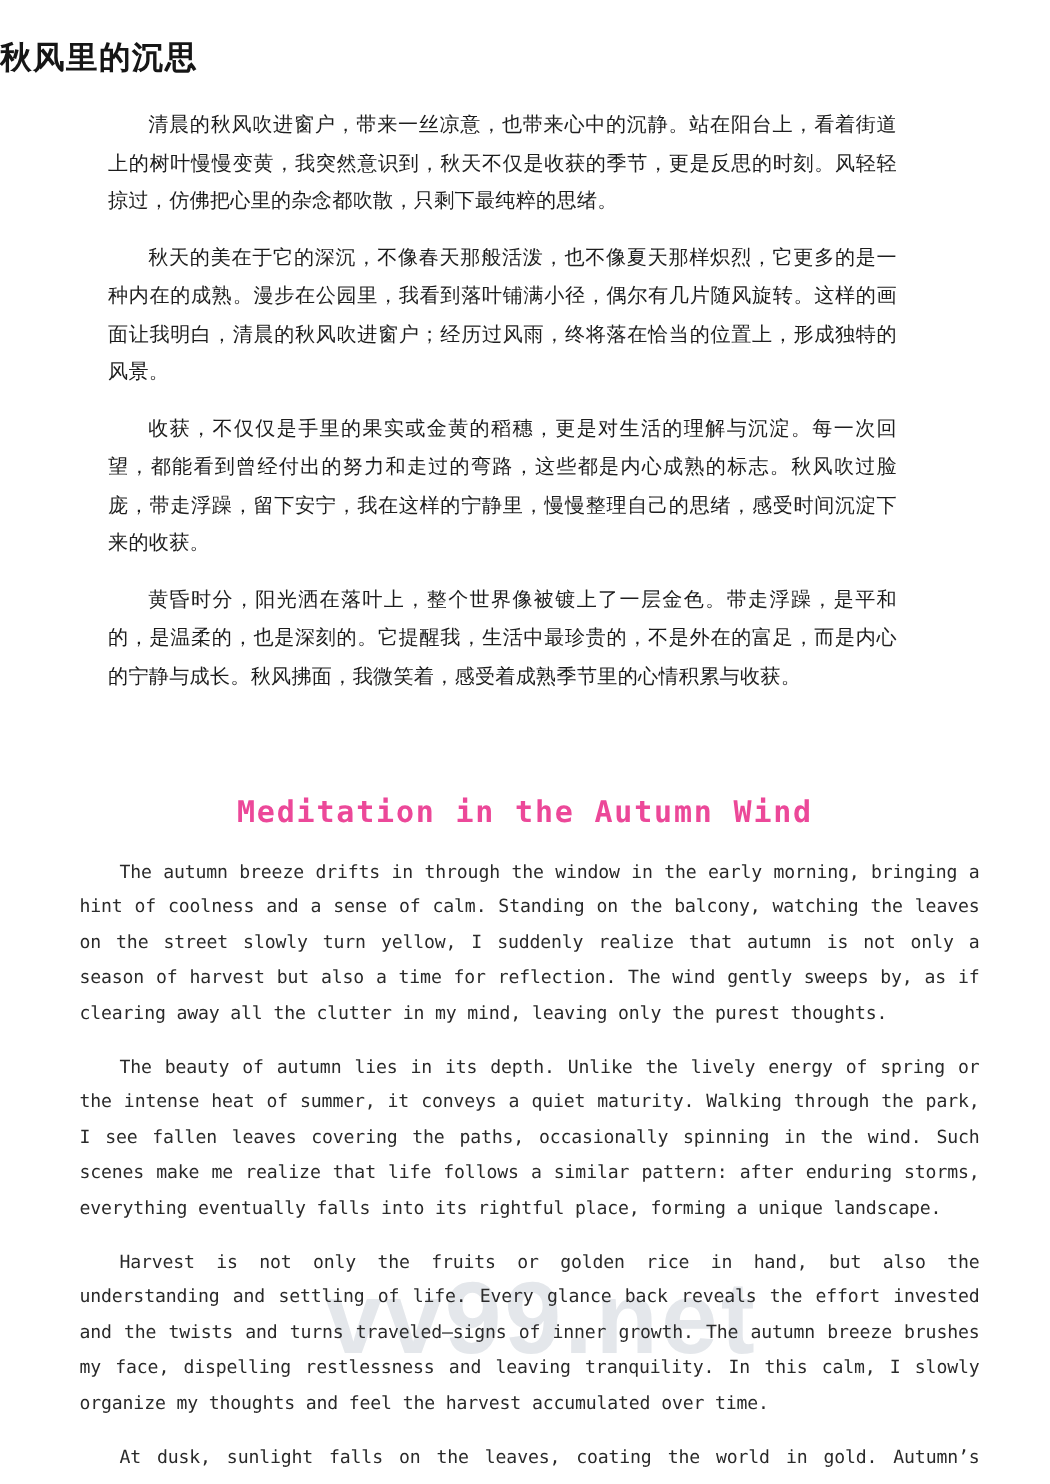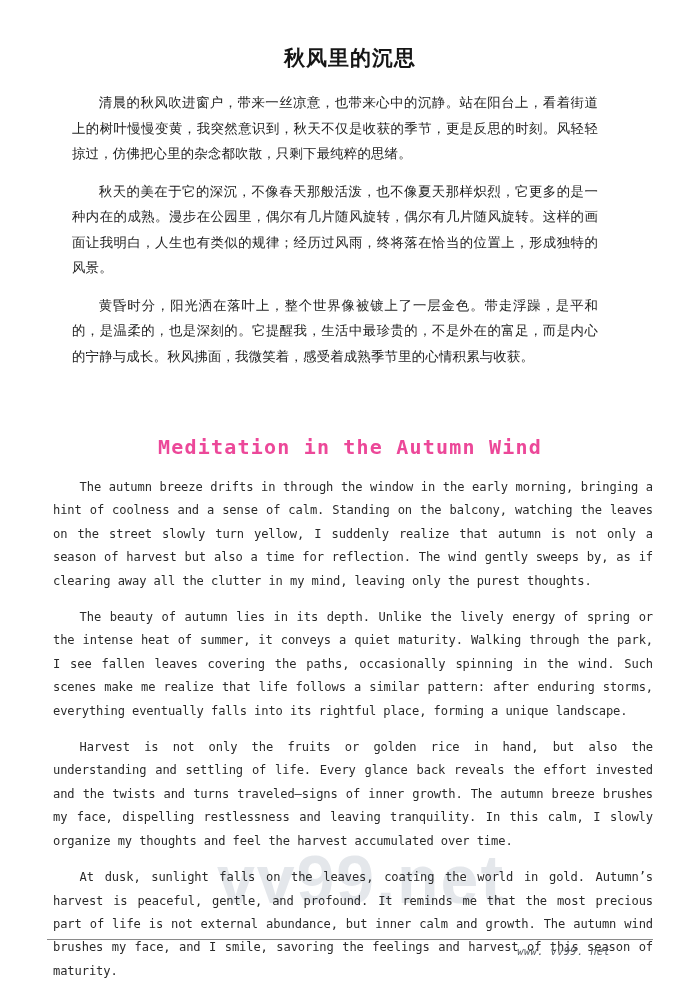--- a/index.html
+++ b/index.html
@@ -44,28 +44,27 @@
     padding-left: 22px;
   }
 
   .content {
     position: relative;
     z-index: 2;
   }
 
   
   .cn-title {
-    text-align: center;
     font-family: "DejaVu Sans", "Liberation Sans", sans-serif;
     font-weight: 700;
     font-size: 21px;
     letter-spacing: 1px;
     color: #161616;
     margin: 0;
-    padding-top: 44px;
+    padding-top: 24px;
   }
 
   .cn-body {
     margin: 10px;
     padding: 0 92px 0 62px;
   }
 
   .cn-p {
     margin: 0 0 12px 0;
     font-family: "Liberation Serif", "DejaVu Serif", serif;
@@ -138,33 +137,30 @@
 <div class="page">
 
   <div class="watermark">vv99.net</div>
 
   <div class="content">
 
     <h1 class="cn-title">秋风里的沉思</h1>
 
     <div class="cn-body">
       <p class="cn-p">清晨的秋风吹进窗户，带来一丝凉意，也带来心中的沉静。站在阳台上，看着街道上的树叶慢慢变黄，我突然意识到，秋天不仅是收获的季节，更是反思的时刻。风轻轻掠过，仿佛把心里的杂念都吹散，只剩下最纯粹的思绪。</p>
-      <p class="cn-p">秋天的美在于它的深沉，不像春天那般活泼，也不像夏天那样炽烈，它更多的是一种内在的成熟。漫步在公园里，偶尔有几片随风旋转，偶尔有几片随风旋转。这样的画面让我明白，人生也有类似的规律；经历过风雨，终将落在恰当的位置上，形成独特的风景。</p>
+      <p class="cn-p">秋天的美在于它的深沉，不像春天那般活泼，也不像夏天那样炽烈，它更多的是一种内在的成熟。漫步在公园里，我看到落叶铺满小径，偶尔有几片随风旋转。这样的画面让我明白，清晨的秋风吹进窗户；经历过风雨，终将落在恰当的位置上，形成独特的风景。</p>
+      <p class="cn-p">收获，不仅仅是手里的果实或金黄的稻穗，更是对生活的理解与沉淀。每一次回望，都能看到曾经付出的努力和走过的弯路，这些都是内心成熟的标志。秋风吹过脸庞，带走浮躁，留下安宁，我在这样的宁静里，慢慢整理自己的思绪，感受时间沉淀下来的收获。</p>
       <p class="cn-p">黄昏时分，阳光洒在落叶上，整个世界像被镀上了一层金色。带走浮躁，是平和的，是温柔的，也是深刻的。它提醒我，生活中最珍贵的，不是外在的富足，而是内心的宁静与成长。秋风拂面，我微笑着，感受着成熟季节里的心情积累与收获。</p>
     </div>
 
     <h2 class="en-title">Meditation in the Autumn Wind</h2>
 
     <div class="en-body">
       <p class="en-p">The autumn breeze drifts in through the window in the early morning, bringing a hint of coolness and a sense of calm. Standing on the balcony, watching the leaves on the street slowly turn yellow, I suddenly realize that autumn is not only a season of harvest but also a time for reflection. The wind gently sweeps by, as if clearing away all the clutter in my mind, leaving only the purest thoughts.</p>
       <p class="en-p">The beauty of autumn lies in its depth. Unlike the lively energy of spring or the intense heat of summer, it conveys a quiet maturity. Walking through the park, I see fallen leaves covering the paths, occasionally spinning in the wind. Such scenes make me realize that life follows a similar pattern: after enduring storms, everything eventually falls into its rightful place, forming a unique landscape.</p>
       <p class="en-p">Harvest is not only the fruits or golden rice in hand, but also the understanding and settling of life. Every glance back reveals the effort invested and the twists and turns traveled—signs of inner growth. The autumn breeze brushes my face, dispelling restlessness and leaving tranquility. In this calm, I slowly organize my thoughts and feel the harvest accumulated over time.</p>
       <p class="en-p">At dusk, sunlight falls on the leaves, coating the world in gold. Autumn’s harvest is peaceful, gentle, and profound. It reminds me that the most precious part of life is not external abundance, but inner calm and growth. The autumn wind brushes my face, and I smile, savoring the feelings and harvest of this season of maturity.</p>
     </div>
 
   </div>
 
-  <div class="footer">
-    <div class="footer-rule"></div>
-    <div class="footer-url">www. vv99. net</div>
-  </div>
 
 </div>
 
 </body></html>

